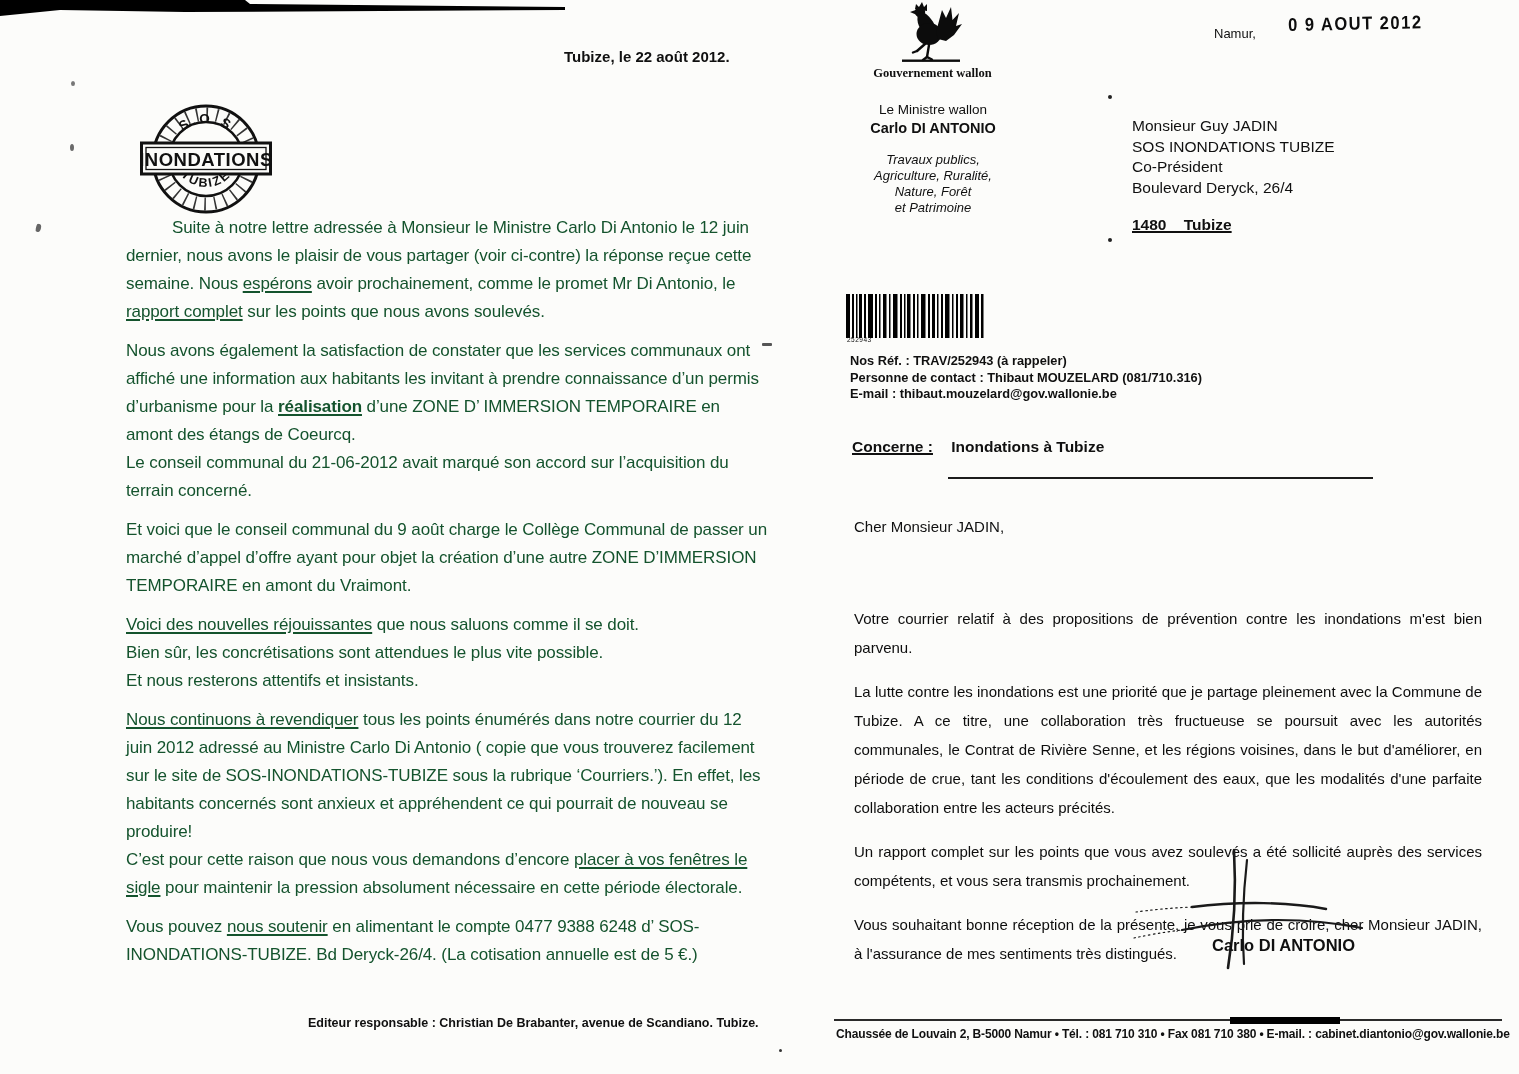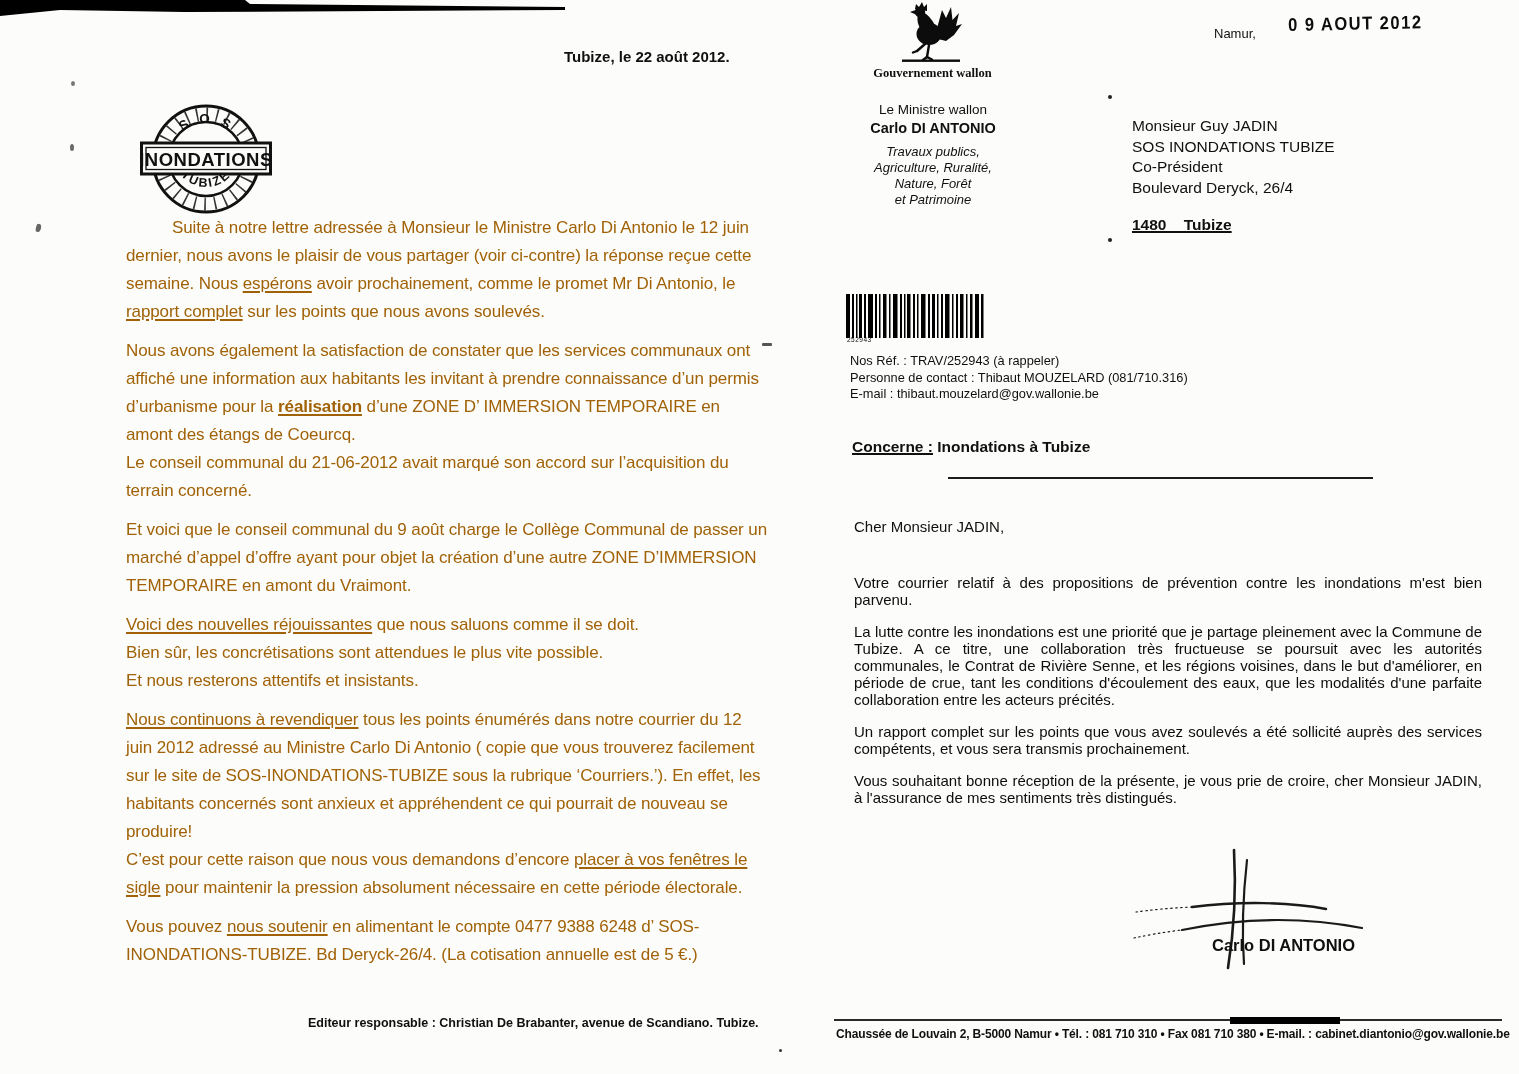--- a/index.html
+++ b/index.html
@@ -16,48 +16,48 @@
   .sp2{left:70px;top:144px;width:4px;height:7px;background:#6a6a6a;}
   .sp3{left:36px;top:224px;width:5px;height:8px;background:#666;transform:rotate(14deg);border-radius:40% 60% 60% 40%;}
   .dash1{left:762px;top:343px;width:10px;height:3px;background:#555;border-radius:1px;}
   .dot-a{left:1108px;top:95px;width:4px;height:4px;background:#222;}
   .dot-b{left:1108px;top:238px;width:4px;height:4px;background:#222;}
   .dot-c{left:779px;top:1049px;width:3px;height:3px;background:#333;}
   
   .left-letter{position:absolute;left:40px;top:4px;width:740px;height:1074px;}
   .l-date{position:absolute;left:524px;top:44px;font-size:15px;font-weight:600;}
   .sos-logo{position:absolute;left:100px;top:98px;width:132px;height:120px;}
-  .l-body{position:absolute;left:86px;top:210px;width:644px;font-size:17px;line-height:28px;letter-spacing:-0.1px;color:#a16207;}
+  .l-body{position:absolute;left:86px;top:210px;width:644px;font-size:17px;line-height:28px;letter-spacing:-0.1px;color:#14532d;}
   .l-body p{margin:0 0 11px 0;}
   .l-body p.indent{text-indent:46px;}
   .u{text-decoration:underline;text-decoration-thickness:1.5px;text-underline-offset:2px;}
   .b{font-weight:bold;}
   .l-footer{position:absolute;left:268px;top:1012px;font-size:12.5px;font-weight:600;white-space:nowrap;}
   
   .right-letter{position:absolute;left:830px;top:0;width:689px;height:1074px;}
   .rooster{position:absolute;left:68px;top:2px;width:68px;height:64px;}
   .gov-caption{position:absolute;left:30px;top:66px;width:145px;text-align:center;font-size:12.5px;font-weight:600;font-family:Liberation Serif, serif;}
   .sender{position:absolute;left:28px;top:102px;width:150px;text-align:center;}
   .sender-title{font-size:13.5px;}
   .sender-name{font-size:14.5px;font-weight:bold;margin-top:3px;}
-  .sender-dept{font-size:13px;font-style:italic;line-height:16px;margin-top:8px;font-weight:500;}
+  .sender-dept{font-size:13px;font-style:italic;line-height:16px;margin-top:16px;font-weight:500;}
   .place{position:absolute;left:384px;top:26px;font-size:13px;}
   .stamp{position:absolute;left:458px;top:14px;font-size:16.5px;font-weight:bold;letter-spacing:1.5px;
     transform:rotate(-1.2deg) scaleY(1.12);color:#0d0d0d;white-space:nowrap;}
   .addr{position:absolute;left:302px;top:116px;font-size:15.5px;font-weight:400;line-height:20.5px;}
   .postal{position:absolute;left:302px;top:216px;font-size:15.5px;font-weight:bold;text-decoration:underline;
     text-decoration-thickness:1.6px;white-space:pre;}
   .barcode{position:absolute;left:16px;top:294px;width:142px;height:44px;}
   .bc-num{position:absolute;left:17px;top:336px;font-size:6.5px;letter-spacing:0.5px;}
-  .refs{position:absolute;left:20px;top:353px;font-size:12.8px;font-weight:400;line-height:16.5px;}
+  .refs{position:absolute;left:20px;top:353px;font-size:12.8px;font-weight:700;line-height:16.5px;}
   .subject{position:absolute;left:22px;top:438px;font-size:15.5px;font-weight:bold;}
-  .subject .lbl{text-decoration:underline;text-decoration-thickness:1.6px;}
+  .subject .lbl{text-decoration:underline;text-decoration-thickness:1.6px;margin-right:14px;}
   .subject-rule{position:absolute;left:118px;top:477px;width:425px;height:2px;background:#1c1c1c;}
   .salutation{position:absolute;left:24px;top:518px;font-size:15px;}
-  .r-body{position:absolute;left:24px;top:574px;width:628px;font-size:15px;line-height:17px;text-align:justify;color:#0d0d0d;}
+  .r-body{position:absolute;left:24px;top:604px;width:628px;font-size:15px;line-height:29px;text-align:justify;color:#0d0d0d;}
   .r-body p{margin:0 0 15px 0;}
   .sig{position:absolute;left:300px;top:846px;width:240px;height:125px;}
   .sig-name{position:absolute;left:382px;top:936px;font-size:16.5px;font-weight:bold;white-space:nowrap;}
   .f-rule{position:absolute;left:4px;top:1019px;width:668px;height:2px;background:#2a2a2a;}
   .f-rule::after{content:"";position:absolute;left:396px;top:-2px;width:110px;height:7px;background:#000;}
   .r-footer{position:absolute;left:6px;top:1027px;font-size:12px;font-weight:600;letter-spacing:-0.15px;white-space:nowrap;}
 </style>
 </head>
 <body>
 

